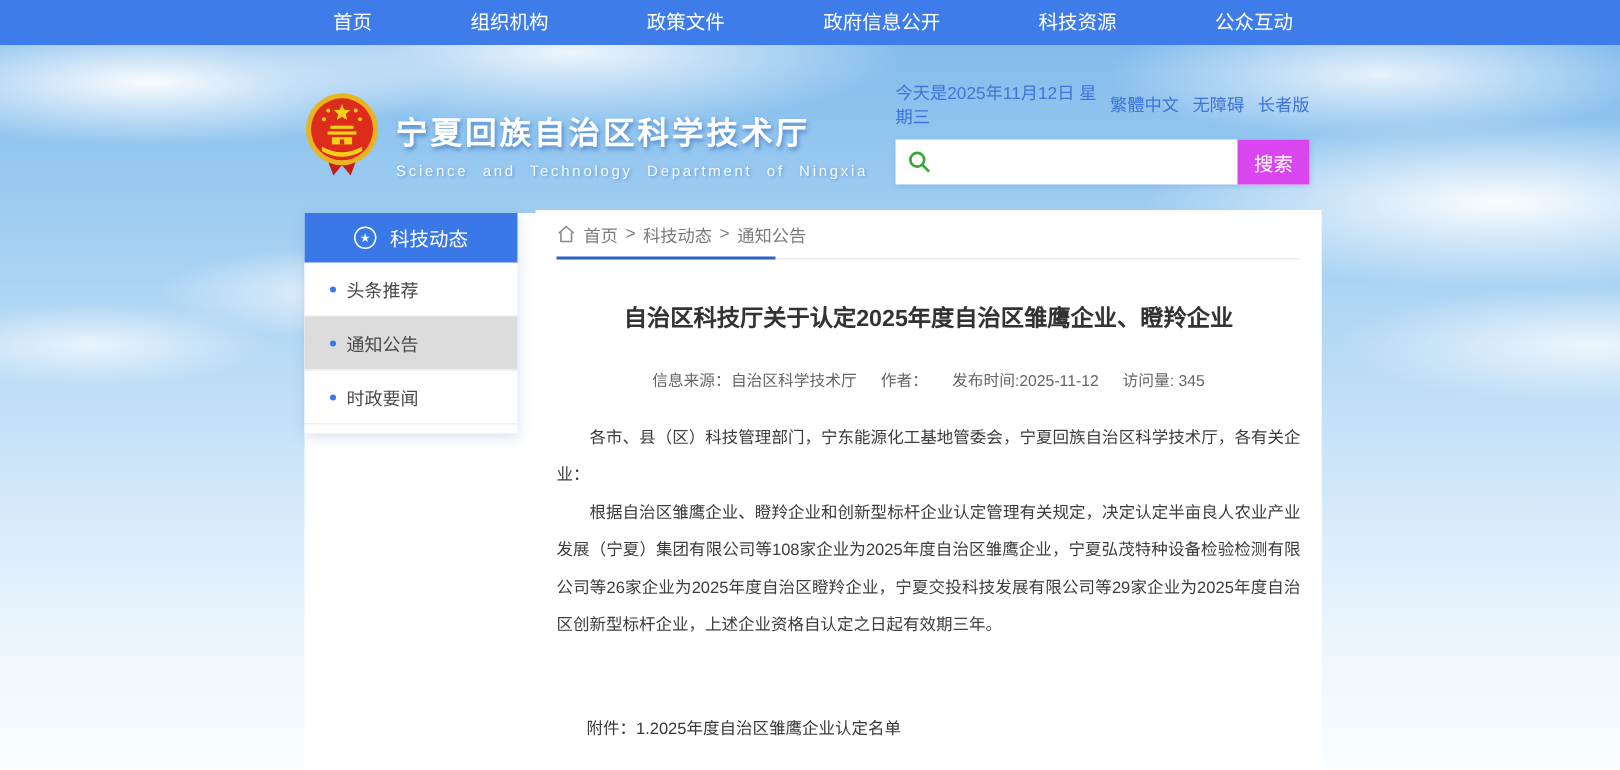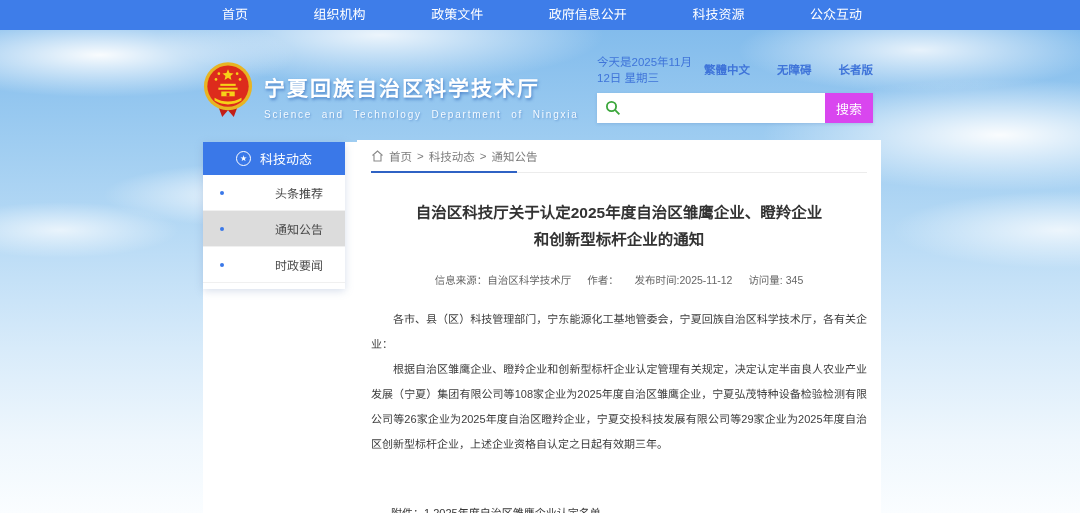--- a/index.html
+++ b/index.html
@@ -46,21 +46,21 @@
     font-size:21px; font-weight:bold; color:#ffffff; letter-spacing:2px; white-space:nowrap;
     text-shadow:1px 2px 3px rgba(30,85,175,.55);
   }
   .site-sub {
     margin-top:7px; font-size:10px; color:#f4faff; letter-spacing:1.8px; word-spacing:5px;
     white-space:nowrap; text-shadow:1px 1px 2px rgba(30,85,175,.4);
   }
 
   .header-right { position:absolute; left:597px; top:53px; width:276px; z-index:3; }
   .hr-top { display:flex; justify-content:space-between; align-items:center; font-size:11.5px; color:#3f74d9; }
-  .hr-links { display:flex; gap:27px;font-weight:bold; }
+  .hr-links { display:flex; gap:9px; }
   .hr-links span { cursor:pointer; white-space:nowrap; }
   .searchbar { margin-top:8px; height:30px; display:flex; background:#ffffff; box-shadow:0 1px 3px rgba(80,120,180,.25); }
   .search-input-wrap { flex:1; display:flex; align-items:center; padding-left:8px; gap:7px; }
   .search-input { border:none; outline:none; font-size:11.5px; color:#333; width:170px; font-family:inherit; }
   .search-input::placeholder { color:#999; }
   .search-btn {
     width:48px; background:#d946ef; color:#fff; font-size:13px; border:none; cursor:pointer;
     font-family:inherit;
   }
 
@@ -75,21 +75,21 @@
   .sidebar-header {
     height:33px; background:#3a78e8; color:#fff; display:flex; align-items:center;
     justify-content:center; gap:9px; font-size:13px;
   }
   .star-circle {
     width:15px; height:15px; border:1.2px solid #ffffff; border-radius:50%;
     display:flex; align-items:center; justify-content:center; font-size:8px; color:#fff; line-height:1;
   }
   .side-item {
     height:36px; display:flex; align-items:center; padding-left:17px;
-    font-size:12px; color:#4a4a4a; border-bottom:1px solid #f0f0f0; cursor:pointer;gap:44px;
+    font-size:12px; color:#4a4a4a; border-bottom:1px solid #f0f0f0; cursor:pointer;
   }
   .side-item.active { background:#dcdcdc; }
   .dot { width:4px; height:4px; border-radius:50%; background:#3a78e8; margin-right:7px; flex:0 0 auto; }
 
   
   .main { position:absolute; left:357px; top:140px; width:524px; height:373px; background:#ffffff; z-index:4; padding:0 14px; }
   .breadcrumb { display:flex; align-items:center; gap:5px; height:32px; font-size:11.5px; color:#7c7c7c; }
   .crumb { cursor:pointer; }
   .crumb-current { color:#7c7c7c; }
   .crumb-divider { position:relative; height:1px; background:#ececec; }
@@ -203,21 +203,20 @@
     <span class="crumb">科技动态</span>
     <span>&gt;</span>
     <span class="crumb-current">通知公告</span>
   </div>
   <div class="crumb-divider">
     <div class="crumb-blue"></div>
   </div>
 
   <div class="article-title">
     <div>自治区科技厅关于认定2025年度自治区雏鹰企业、瞪羚企业</div>
-    <div>和创新型标杆企业的通知</div>
   </div>
 
   <div class="article-meta">
     <span>信息来源：</span><span>自治区科学技术厅</span>
     <span class="m-gap">作者：</span><span></span>
     <span class="m-gap">发布时间:</span><span>2025-11-12</span>
     <span class="m-gap">访问量:</span> <span>345</span>
   </div>
 
   <div class="article-body">

